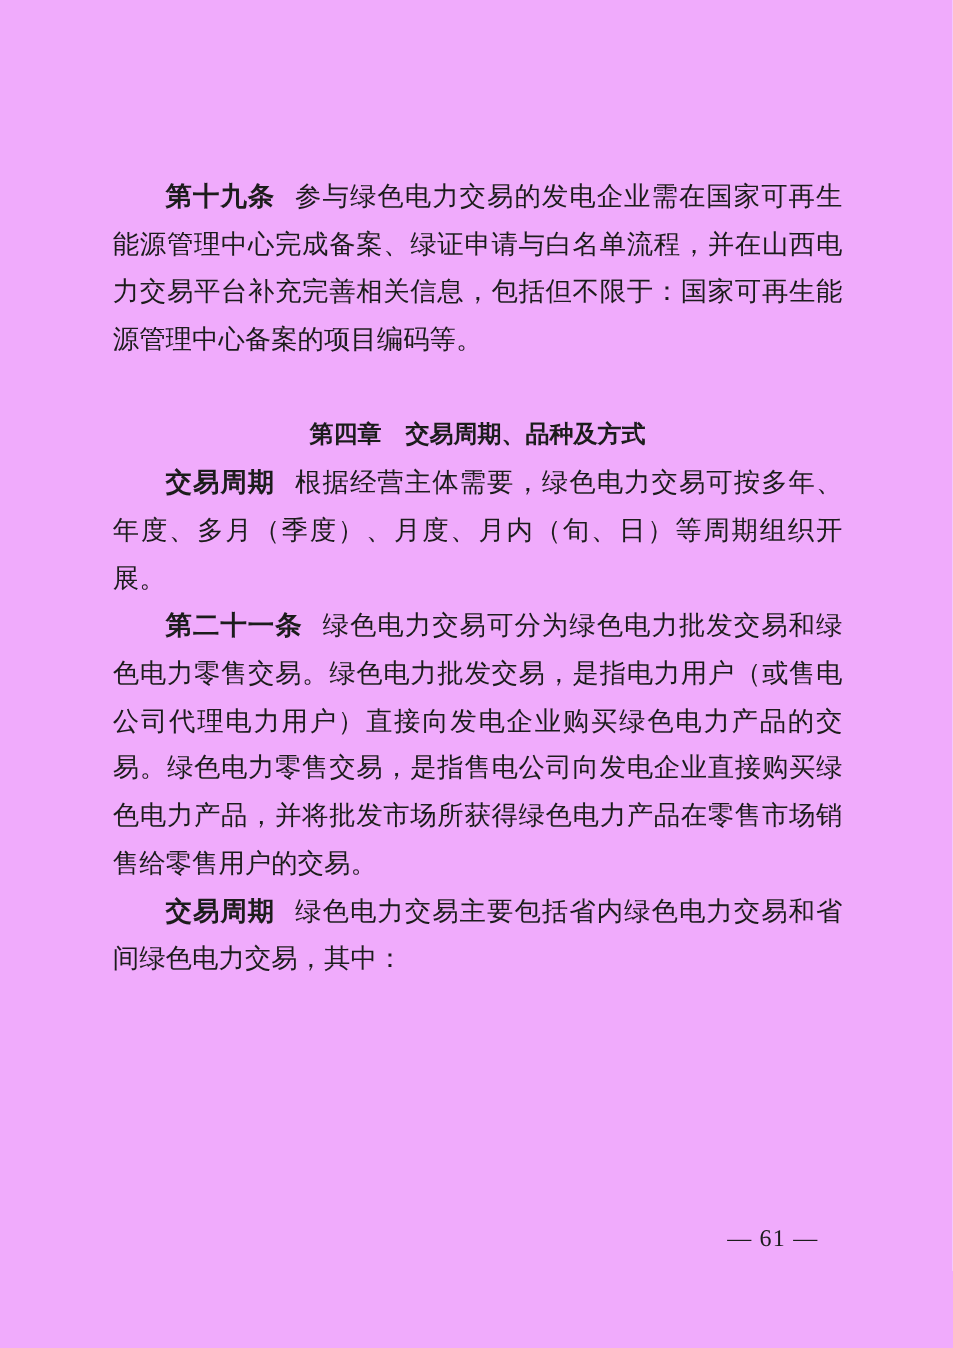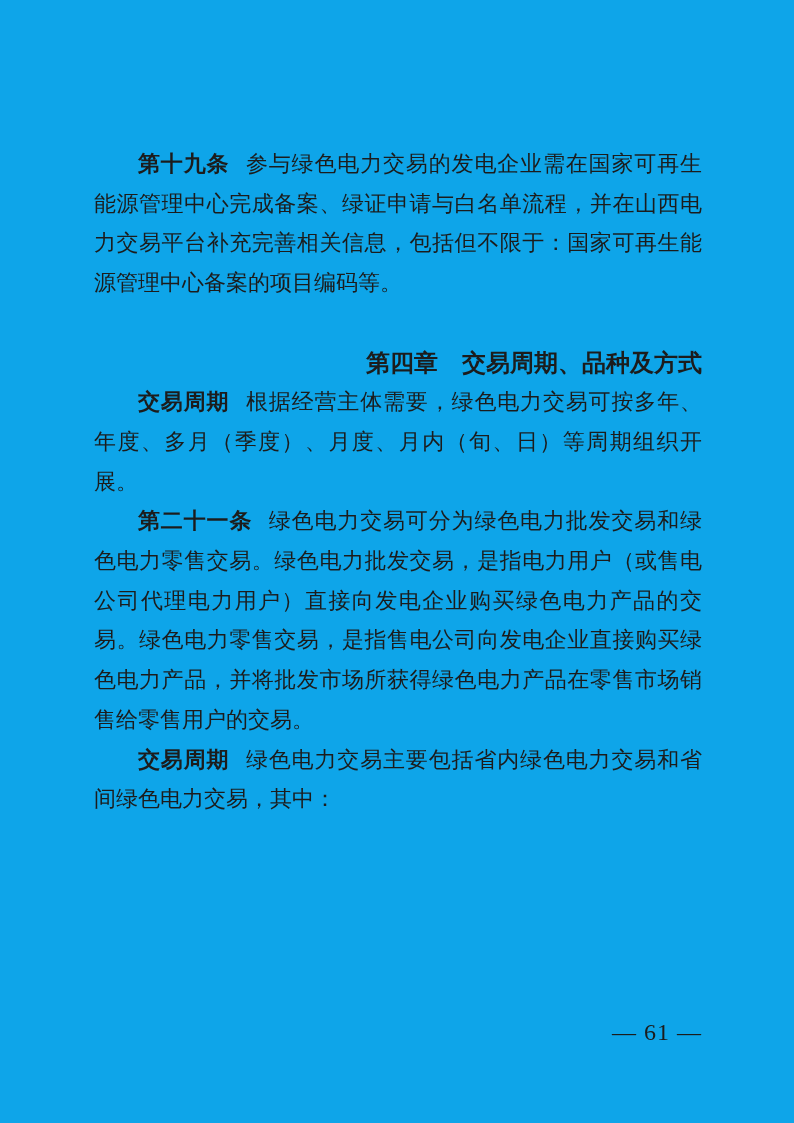--- a/index.html
+++ b/index.html
@@ -11,21 +11,21 @@
 
   body {
     font-family: "Liberation Serif", "DejaVu Serif", serif;
     color: #1c1c1c;
   }
 
   .page {
     position: relative;
     width: 794px;
     height: 1123px;
-    background: #0ea5e9;
+    background: #f0abfc;
     overflow: hidden;
   }
 
   .doc-body {
     position: absolute;
     left: 94px;
     top: 144px;
     width: 608px;
     font-size: 22px;
     line-height: 39.7px;
@@ -38,32 +38,32 @@
   }
 
   .law-label {
     font-weight: bold;
     margin-right: 0.75em;
   }
 
   .chapter-heading {
     font-family: "Liberation Sans", "DejaVu Sans", sans-serif;
     font-weight: bold;
-    font-size: 24px;
+    font-size: 20px;
     line-height: 39.7px;
-    text-align: right;
+    text-align: center;
     text-indent: 0;
     margin-top: 39.7px; 
   }
 
   .page-number {
     position: absolute;
     top: 1019px;
-    right: 92px;
-    font-size: 24px;
+    right: 112px;
+    font-size: 20px;
     line-height: 26px;
     letter-spacing: 1px;
     color: #1c1c1c;
   }
 </style>
 </head>
 <body>
 
 <div class="page">
 

